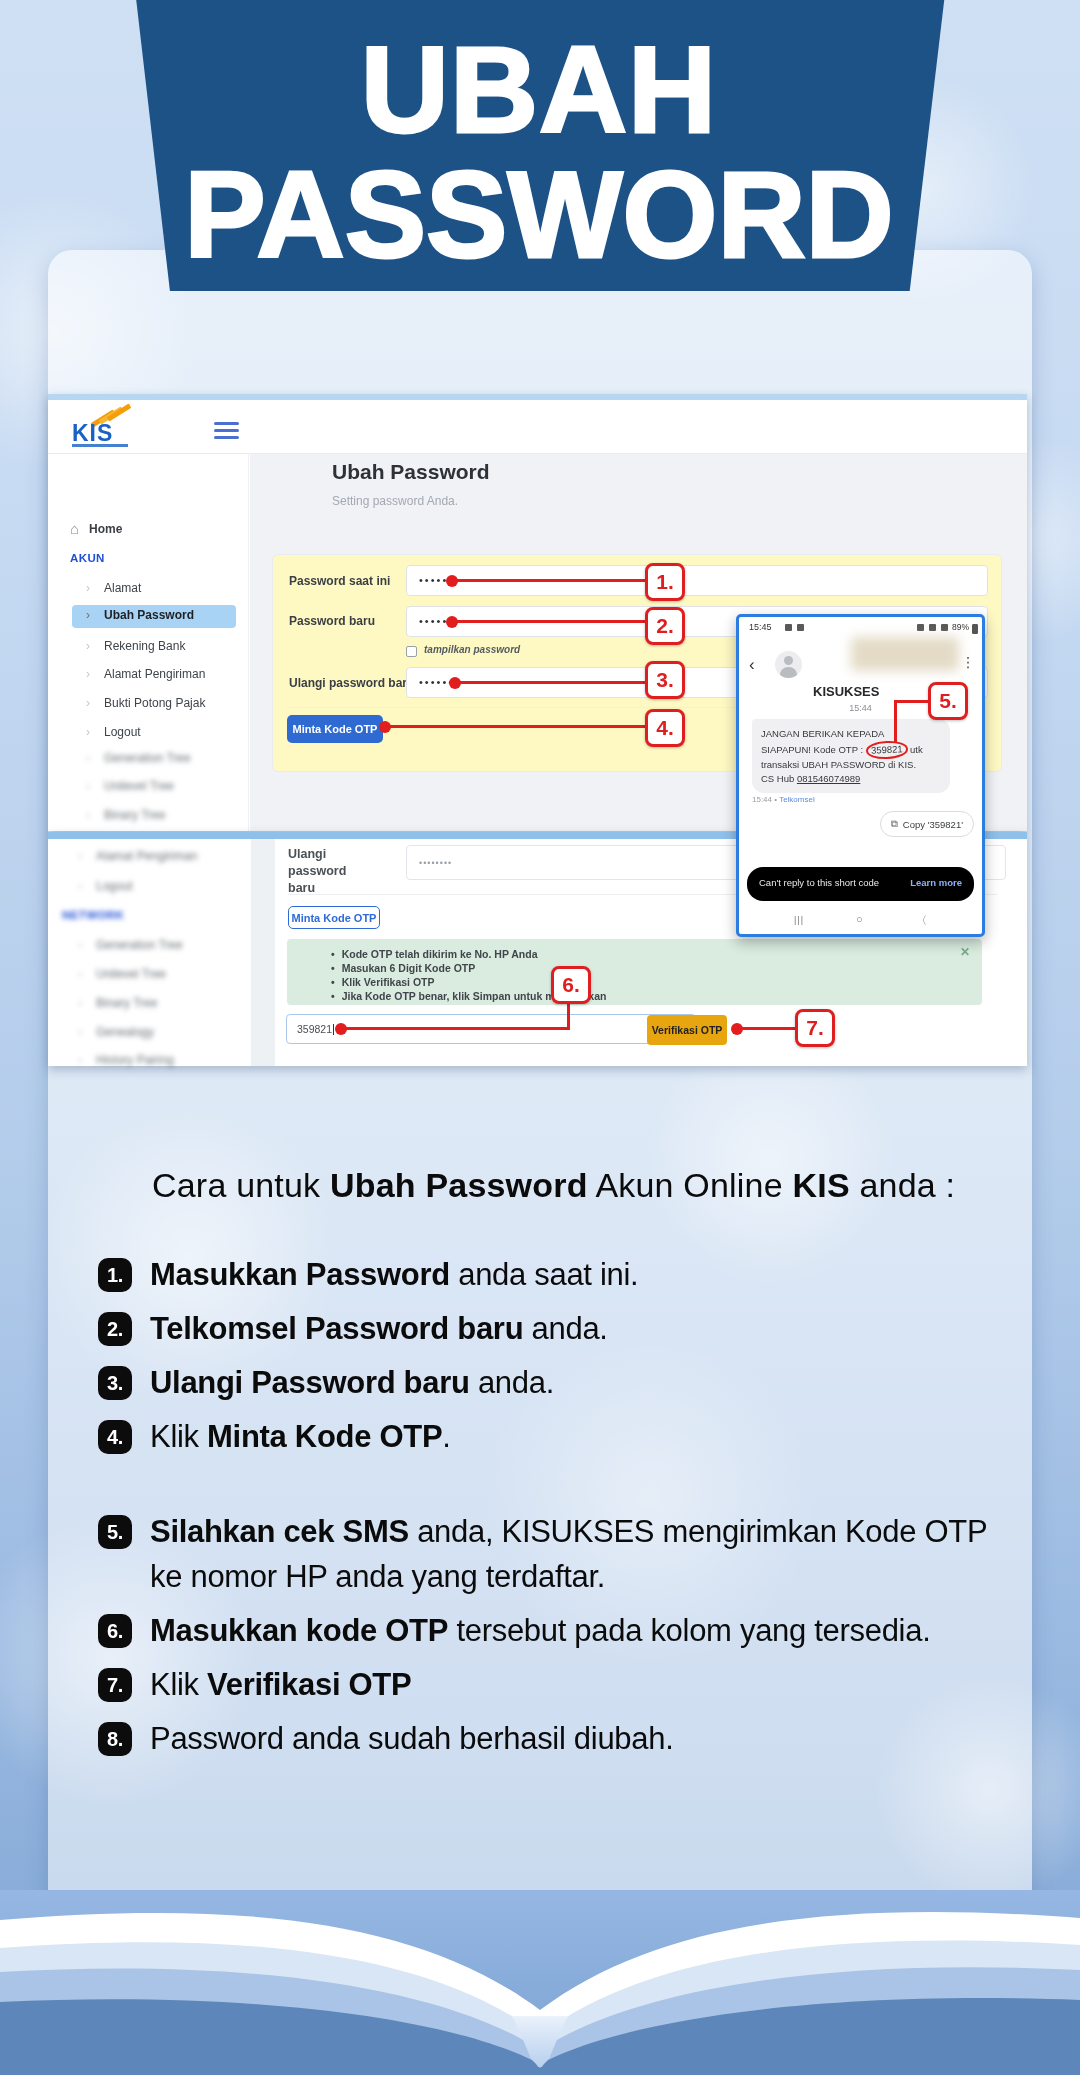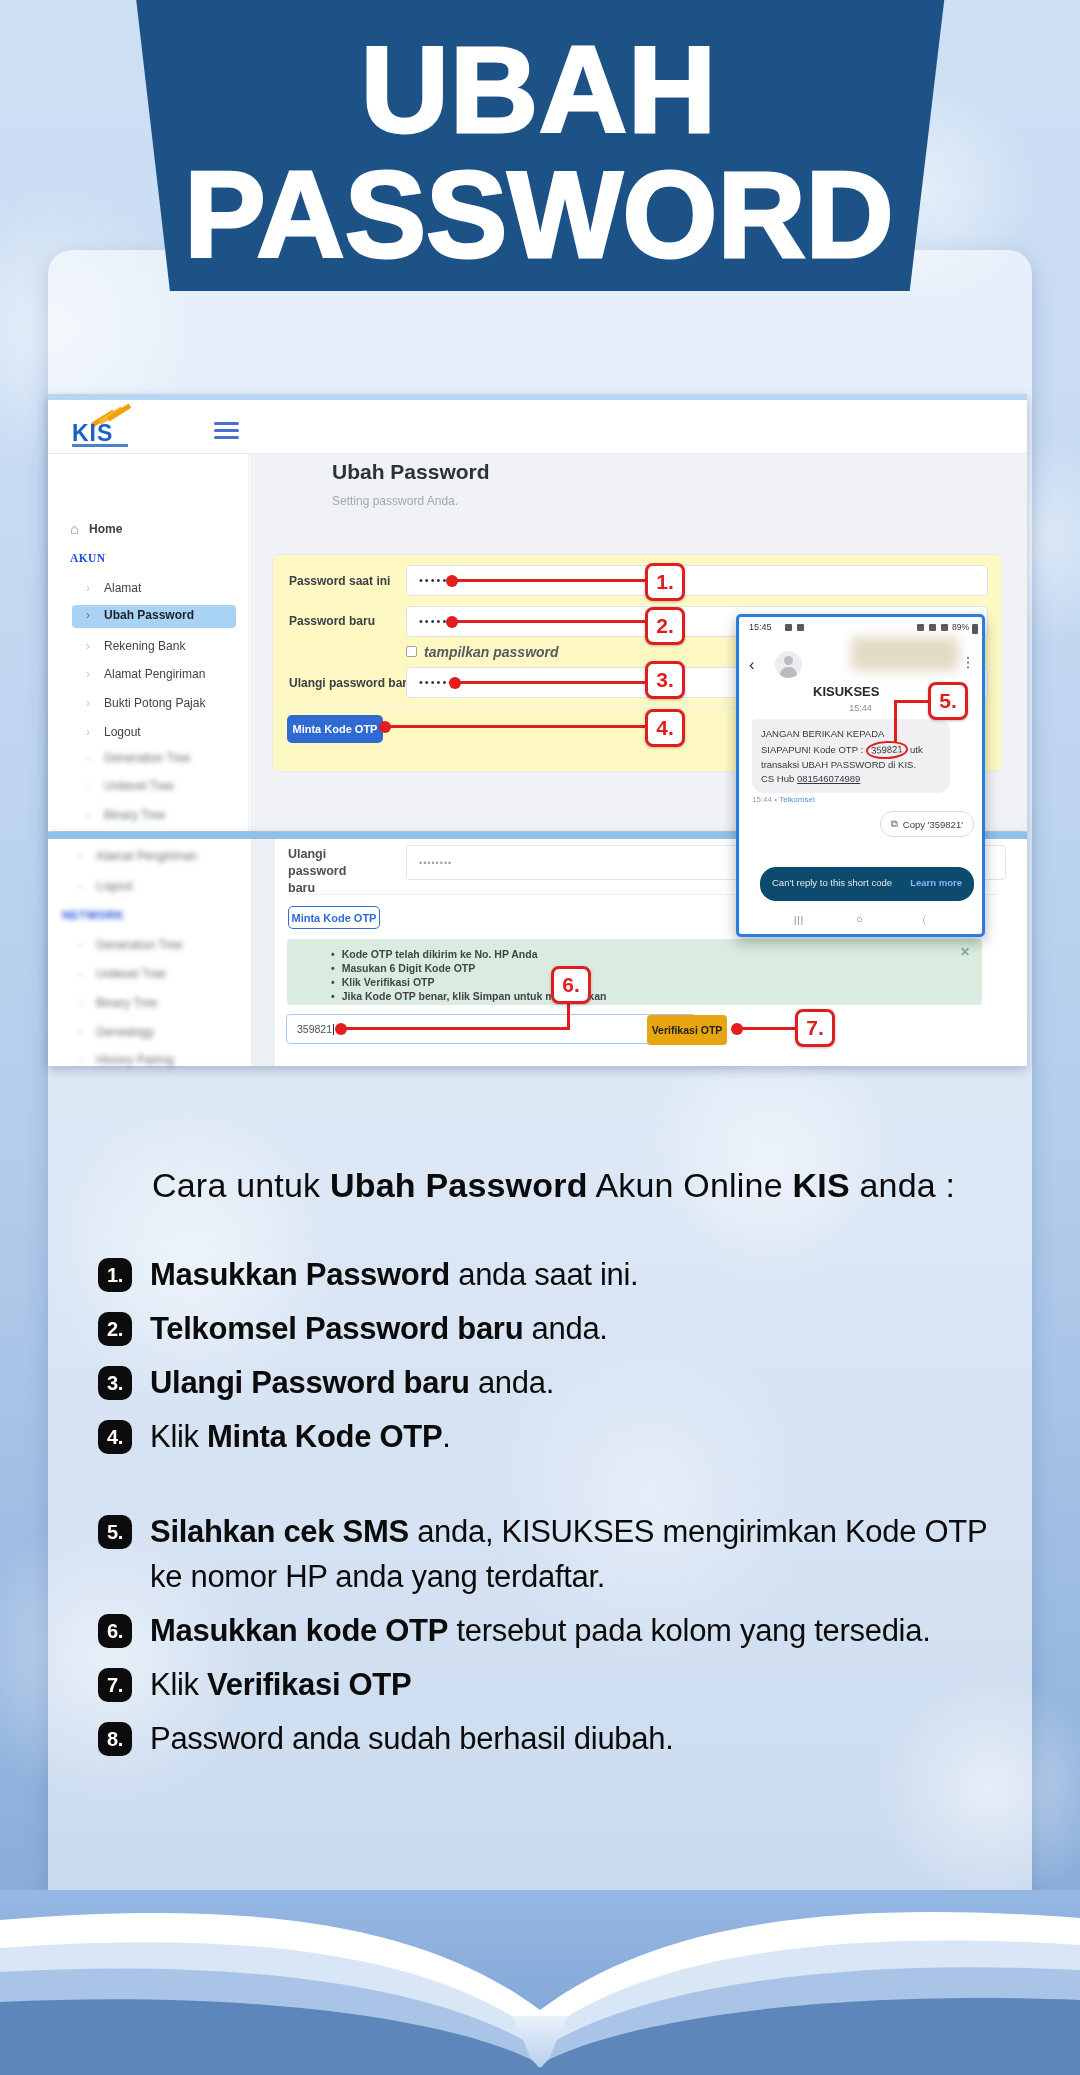--- a/index.html
+++ b/index.html
@@ -54,21 +54,21 @@
   #shot1 .main { position:absolute; left:202px; top:0; right:0; height:100%; background:#f0f2f5; }
   .homeicon { color:#8a8f98; font-size:15px; margin-right:10px; }
   .sechdr { position:absolute; left:22px; font-size:11.5px; font-weight:800; color:#1f4fd8; letter-spacing:.4px; }
   .activebar { position:absolute; left:24px; right:12px; height:23px; background:#a8d3f4; border-radius:4px; }
   .s1title { position:absolute; left:284px; top:66px; font-size:21px; font-weight:700; color:#2c3238; }
   .s1sub { position:absolute; left:284px; top:100px; font-size:12px; color:#a3a9b2; }
   .card { position:absolute; left:224px; top:160px; width:730px; height:218px; background:#fef9c3; border:1px solid #e8ebf0; border-radius:6px; }
   .flabel { position:absolute; left:16px; font-size:12px; font-weight:700; color:#3a3f46; }
   .finput { position:absolute; left:133px; width:582px; height:31px; background:#fff; border:1px solid #dfe3e8; border-radius:4px; font-size:11px; color:#2f3338; letter-spacing:2px; padding:8px 0 0 12px; }
   .chkbox { position:absolute; left:133px; top:91px; width:11px; height:11px; border:1.5px solid #9aa0a8; border-radius:2px; background:#fff; }
-  .chklbl { position:absolute; left:151px; top:89px; font-size:14px; font-style:italic; font-weight:700; color:#565b62; }
+  .chklbl { position:absolute; left:151px; top:89px; font-size:10px; font-style:italic; font-weight:700; color:#565b62; }
   .carddiv { position:absolute; left:16px; right:16px; top:152px; height:1px; background:#eceff3; }
   .btn-otp { position:absolute; left:14px; top:160px; width:96px; height:28px; background:#2e6ad1; border-radius:5px; color:#fff; font-size:11px; font-weight:700; display:flex; align-items:center; justify-content:center; cursor:pointer; }
 
   
   #shot2 { left:48px; top:832px; width:979px; height:234px; }
   #shot2 .topstrip { position:absolute; left:0; top:0; width:100%; height:7px; background:#8fc0ea; }
   #shot2 .sidebar { position:absolute; left:0; top:7px; width:203px; bottom:0; background:#fff; }
   #shot2 .gutter { position:absolute; left:203px; top:7px; width:24px; bottom:0; background:#eef1f4; }
   #shot2 .main { position:absolute; left:227px; top:7px; right:0; bottom:0; background:#fff; }
   .s2label { position:absolute; left:240px; top:14px; width:100px; font-size:12.5px; font-weight:600; color:#4b5056; line-height:17px; filter:blur(.5px); }
@@ -100,21 +100,21 @@
   .pname { position:absolute; left:74px; top:7px; font-size:13px; font-weight:600; color:#26282b;margin-top:28px; }
   .pkebab { position:absolute; right:7px; top:5px; font-size:14px; color:#444; cursor:pointer; }
   .ptime { position:absolute; left:0; top:86px; width:100%; text-align:center; font-size:9px; color:#8a8f96; }
   .bubble { position:absolute; left:13px; top:102px; width:198px; background:#f0f0f2; border-radius:12px; border-top-left-radius:4px; padding:8px 9px; font-size:9.5px; color:#35383c; line-height:13.5px; }
   .otpcircle { display:inline-block; border:2px solid #e02020; border-radius:50%; padding:0 3px; transform:rotate(-3deg); }
   .bubble u { text-decoration:underline; }
   .pmeta { position:absolute; left:13px; top:178px; font-size:8px; color:#9aa0a6; }
   .pmeta .op { color:#5a8ede; }
   .copypill { position:absolute; right:8px; top:194px; height:26px; padding:0 10px; border:1px solid #dadce0; border-radius:14px; background:#fff; display:flex; align-items:center; font-size:9.5px; color:#3c4043; cursor:pointer; }
   .copypill .cic { margin-right:5px; font-size:10px; color:#5f6368; }
-  .toast { position:absolute; left:8px; right:8px; top:250px; height:34px; background:#0c4a6e; border-radius:16px;margin-left:13px; }
+  .toast { position:absolute; left:8px; right:8px; top:250px; height:34px; background:#000000; border-radius:16px; }
   .toast .tmsg { position:absolute; left:12px; top:10px; font-size:9.5px; color:#e8eaed; }
   .toast .tlearn { position:absolute; right:12px; top:10px; font-size:9.5px; font-weight:600; color:#8ab4f8; cursor:pointer; }
   .pnav { position:absolute; left:0; top:292px; width:100%; height:24px; color:#777; }
   .pnav span { position:absolute; top:4px; font-size:11px; cursor:pointer; }
   .pnav .n1 { left:55px; letter-spacing:1px; font-size:9px; top:6px; }
   .pnav .n2 { left:117px; }
   .pnav .n3 { right:55px; }
 
   
   .cobox { position:absolute; width:40px; height:38px; background:#fff; border:3px solid #df1f1f; border-radius:8px; color:#df1f1f; font-size:21px; font-weight:800; display:flex; align-items:center; justify-content:center; z-index:40; box-shadow:0 1px 3px rgba(0,0,0,.25); }
@@ -163,21 +163,21 @@
           <i></i>
           <i></i>
         </div>
     </div>
     <div class="body">
       <div class="sidebar">
         <div class="srow" style="top:66px; left:22px;">
           <span class="homeicon">⌂</span>
           <span class="lbl" style="font-weight:600;color:#3c4046;">Home</span>
         </div>
-        <div class="sechdr" style="top:98px;font-family:Liberation Serif, serif;">AKUN</div>
+        <div class="sechdr" style="top:98px;">AKUN</div>
         <div class="srow" style="top:127px;">
           <span class="chev">›</span>
           <span class="lbl">Alamat</span>
         </div>
         <div class="activebar" style="top:151px;"></div>
         <div class="srow" style="top:154px; z-index:2;">
           <span class="chev" style="color:#6a7078;">›</span>
           <span class="lbl" style="font-weight:700;color:#1d2126;">Ubah Password</span>
         </div>
         <div class="srow" style="top:185px;">

